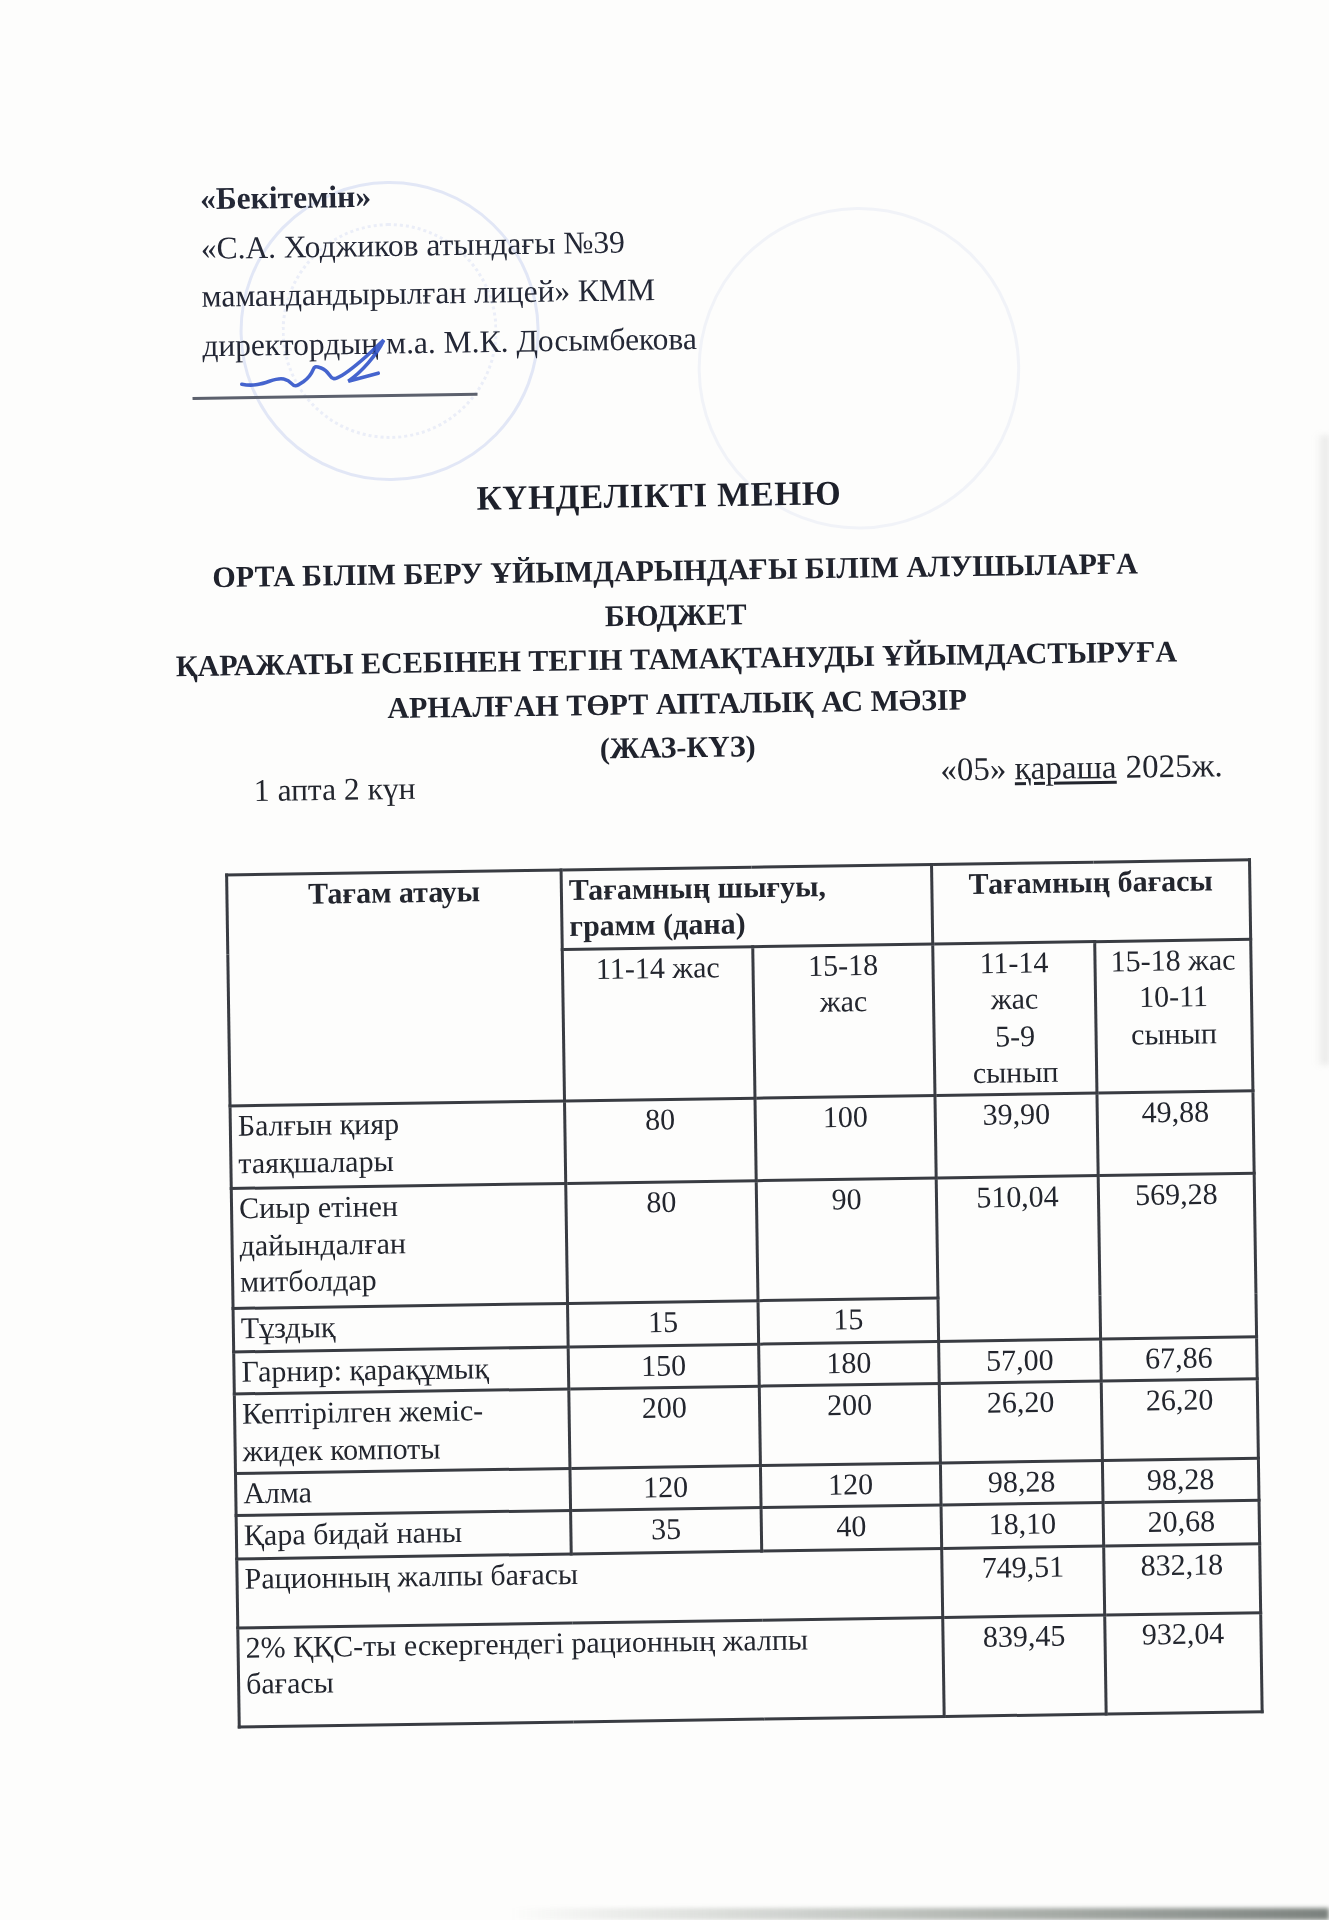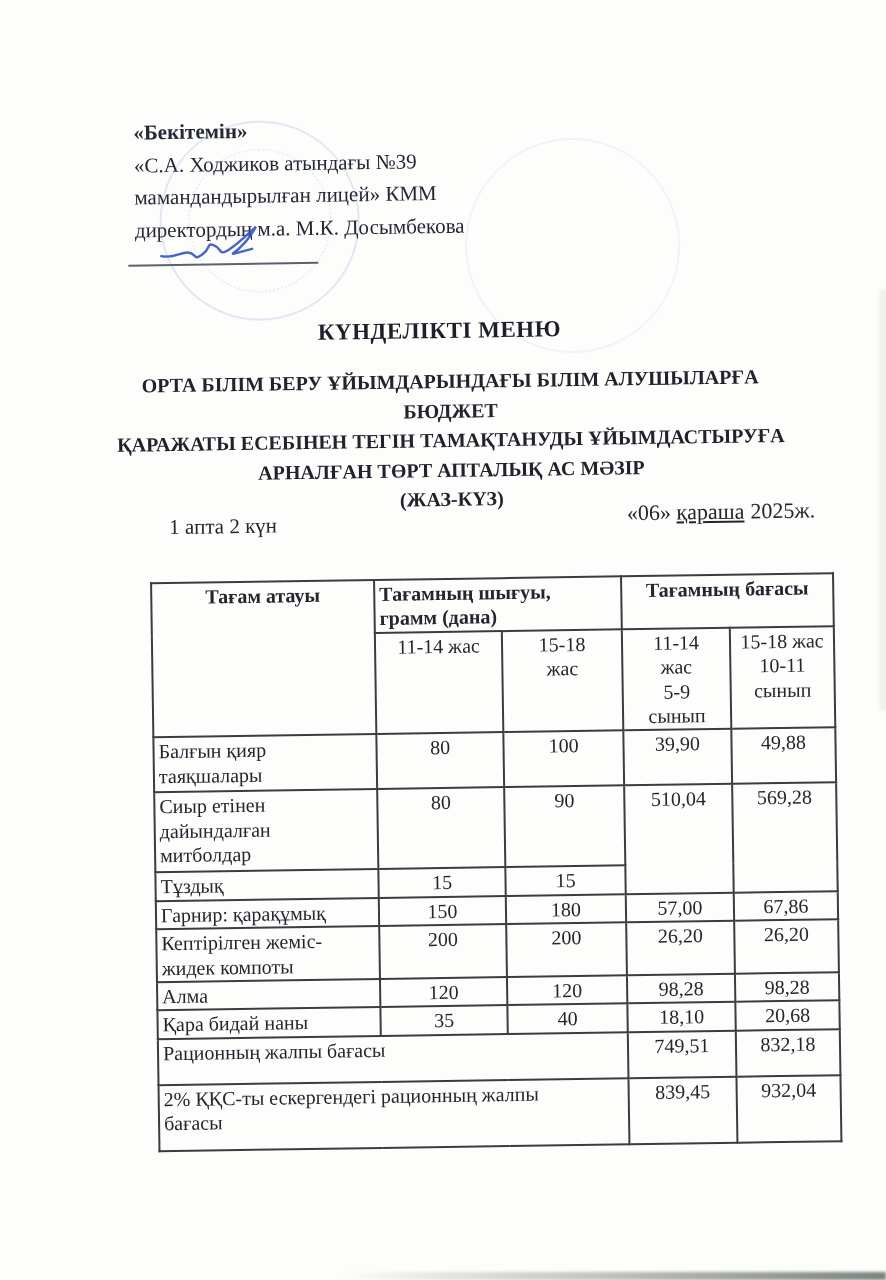--- a/index.html
+++ b/index.html
@@ -121,21 +121,21 @@
 
   <div class="doc-title">КҮНДЕЛІКТІ МЕНЮ</div>
   <div class="doc-subtitle pre">ОРТА БІЛІМ БЕРУ ҰЙЫМДАРЫНДАҒЫ БІЛІМ АЛУШЫЛАРҒА БЮДЖЕТ
 ҚАРАЖАТЫ ЕСЕБІНЕН ТЕГІН ТАМАҚТАНУДЫ ҰЙЫМДАСТЫРУҒА
 АРНАЛҒАН ТӨРТ АПТАЛЫҚ АС МӘЗІР
 (ЖАЗ-КҮЗ)</div>
 
   <div class="date-row">
     <div class="week">1 апта 2 күн</div>
     <div class="date-right">
-      <span>«06»</span>
+      <span>«05»</span>
       <span class="month">қараша</span><span>2025ж.</span>
     </div>
   </div>
 
   <table class="menu">
     <colgroup>
       <col style="width:223px">
         <col style="width:127px">
         <col style="width:120px">
         <col style="width:108px">

